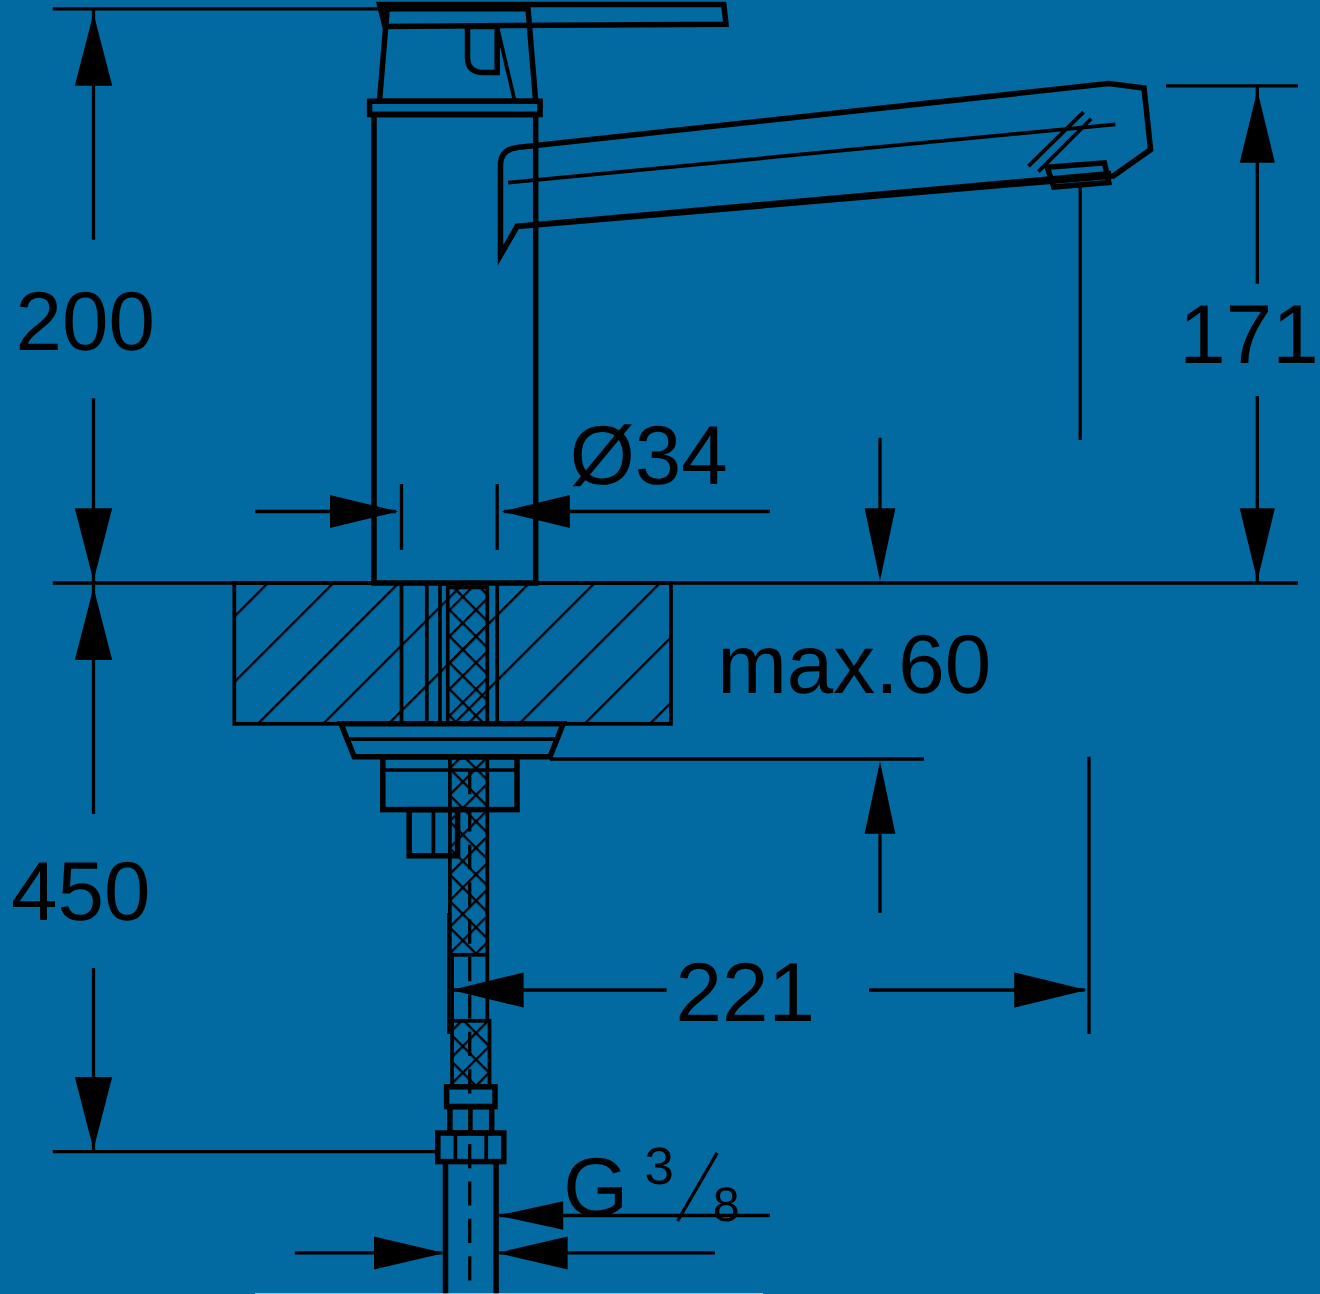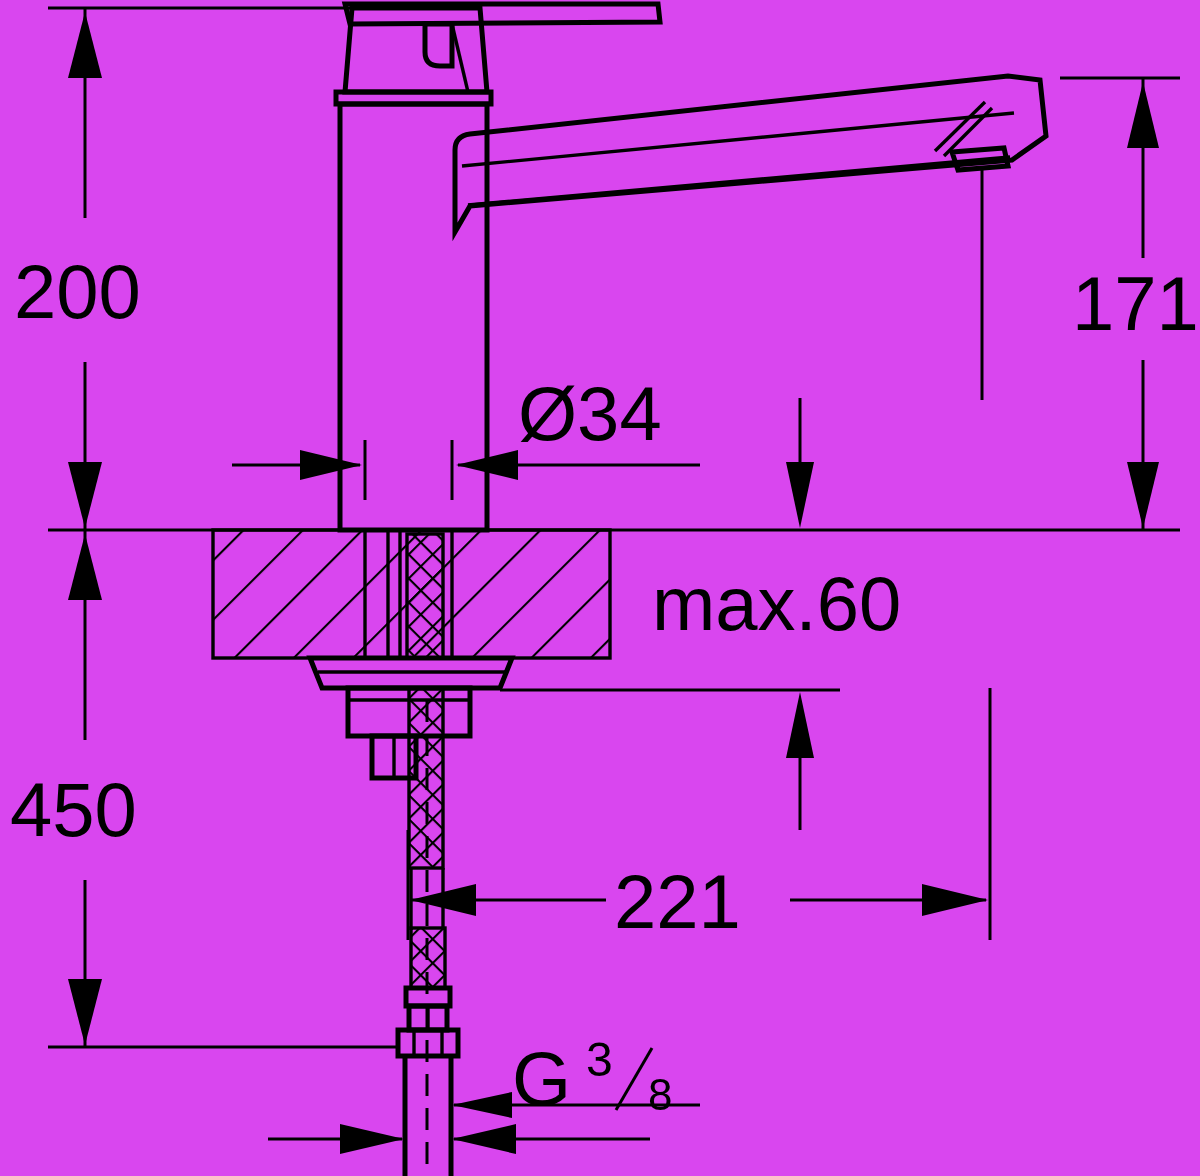--- a/index.html
+++ b/index.html
@@ -7,21 +7,21 @@
     padding: 0;
     background: #ffffff;
   }
   body {
     font-family: "Liberation Sans", sans-serif;
   }
   #drawing-root {
     position: relative;
     width: 1200px;
     height: 1176px;
-    background: #d946ef;
+    background: #0369a1;
     overflow: hidden;
   }
   svg.drawing-canvas {
     display: block;
     width: 1200px;
     height: 1176px;
   }
   .dim-text {
     font-family: "Liberation Sans", sans-serif;
     font-size: 76px;

